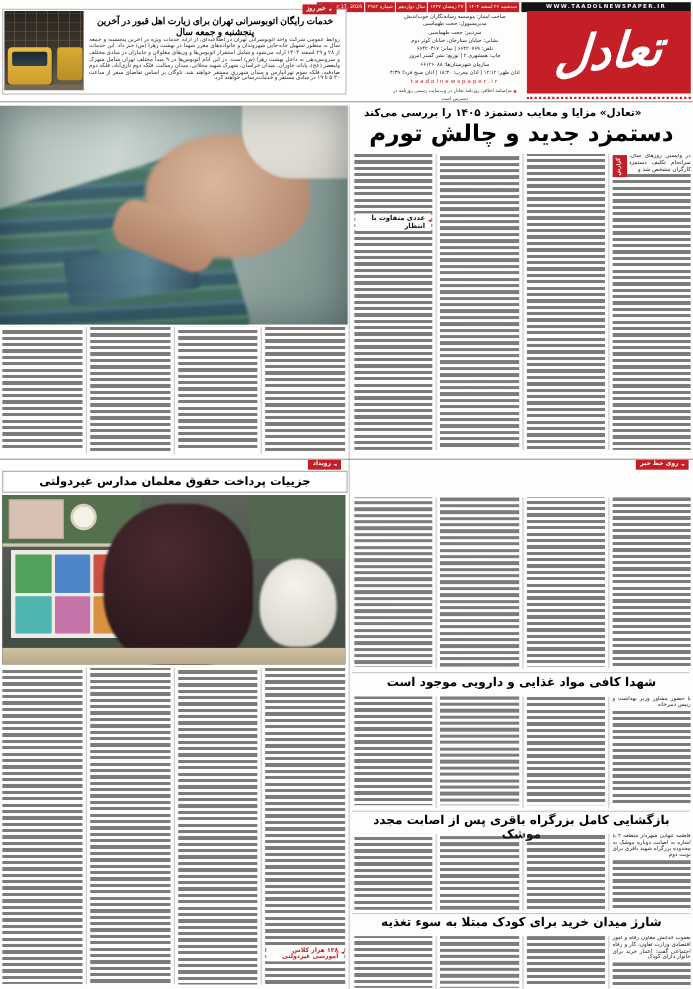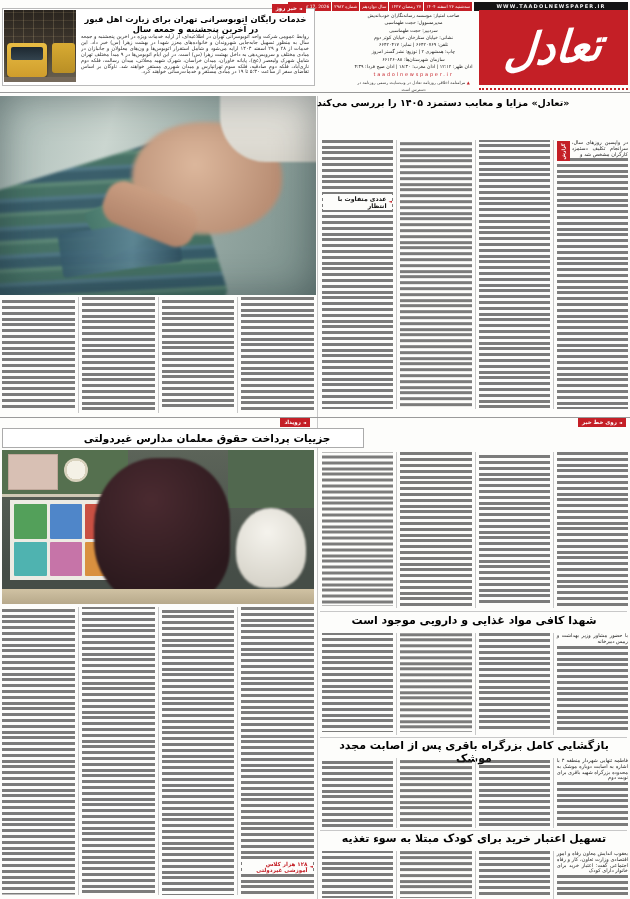--- a/index.html
+++ b/index.html
@@ -28,21 +28,21 @@
   .logo-block span{color:#fff;font-size:44px;font-weight:bold;font-style:italic;
     transform:rotate(-4deg) skewX(-8deg);line-height:1;}
   .logo-dotted{position:absolute;left:479px;top:88px;width:149px;height:0;
     border-top:2px dotted var(--red);}
   .masthead-info{position:absolute;left:350px;top:12px;width:127px;height:80px;
     text-align:center;font-size:4.7px;line-height:1.55;color:#161616;}
   .masthead-info .url-line{color:var(--red);font-size:5px;letter-spacing:1.8px;direction:ltr;margin-top:1px;}
   .masthead-info .ethics{font-size:4.2px;margin-top:1px;color:#333;}
   .masthead-info .ethics .mark{color:var(--red);font-size:4px;}
   
-  .news-box{position:absolute;left:2px;top:8px;width:311px;height:76px;border:1px solid #b9b9b9;background:#fff;}
+  .news-box{position:absolute;left:2px;top:8px;width:311px;height:76px;border:1px solid #b9b9b9;background:#fff;font-family:Liberation Serif, serif;}
   .sec-tag{position:absolute;background:var(--red);color:#fff;font-size:5.5px;font-weight:bold;
     height:9px;line-height:9px;padding:0 4px;display:flex;align-items:center;gap:2px;z-index:4;white-space:nowrap;}
   .tag-arrow{font-size:4px;line-height:1;}
   .news-box .sec-tag{top:-5px;right:8px;}
   .bus-photo{position:absolute;left:1px;top:1px;width:72px;height:72px;overflow:hidden;
     background:linear-gradient(#29241e 0%,#3d362d 45%,#57503f 75%,#6a6152 100%);}
   .bus-beams{position:absolute;left:0;top:0;width:100%;height:34px;
     background:repeating-linear-gradient(90deg,transparent 0 9px,rgba(255,230,170,.16) 9px 10px),
     repeating-linear-gradient(0deg,transparent 0 7px,rgba(255,220,160,.10) 7px 8px);}
   .bus-main{position:absolute;left:3px;bottom:5px;width:40px;height:34px;border-radius:4px;
@@ -54,21 +54,21 @@
   .bus-floor{position:absolute;left:0;bottom:0;width:100%;height:5px;background:#75695a;}
   .news-head{position:absolute;right:4px;left:78px;top:6px;font-size:8.3px;font-weight:bold;
     text-align:center;line-height:1.2;color:#000;}
   .news-body{position:absolute;right:5px;left:78px;top:25px;bottom:4px;font-size:5.1px;
     line-height:5.9px;text-align:justify;color:#2c2c2c;overflow:hidden;}
   
   .hrule{position:absolute;height:1px;background:#9a9a9a;}
   .hrule.light{background:var(--rule);}
   .vrule-center{position:absolute;left:317px;top:96px;width:1px;height:803px;background:var(--rule);}
   
-  .kicker{position:absolute;left:317px;top:97px;width:308px;text-align:left;
+  .kicker{position:absolute;left:303px;top:97px;width:308px;text-align:center;
     font-size:9.5px;font-weight:bold;color:#000;}
   .main-headline{position:absolute;left:320px;top:109px;width:308px;text-align:center;
     font-size:21px;font-weight:bold;letter-spacing:-0.3px;color:#000;}
   
   .band{position:absolute;column-count:4;column-gap:7px;column-fill:balance;overflow:hidden;direction:rtl;}
   .band{column-rule:1px solid var(--rule);}
   .lead{font-size:5.1px;line-height:5.8px;text-align:justify;color:#1d1d1d;margin:0 0 1px 0;}
   .fill{width:100%;
     background-image:repeating-linear-gradient(to bottom,rgba(38,38,38,.6) 0,rgba(38,38,38,.6) 3px,rgba(0,0,0,0) 3px,rgba(0,0,0,0) 5.8px);}
   .report-tag{float:left;width:13px;height:20px;background:var(--red);margin:1px 2px 1px 0;
@@ -112,21 +112,21 @@
   .tile-1{background:#c95043;} .tile-2{background:#4f86c9;} .tile-3{background:#53a05a;}
   .tile-4{background:#d9903f;} .tile-5{background:#c674a8;} .tile-6{background:#4fb3b0;}
   .teacher-art{left:92px;top:8px;width:136px;height:148px;border-radius:46% 42% 38% 44%;
     background:radial-gradient(circle at 42% 28%,#4a2a30,#2b191d 72%);filter:blur(1px);}
   .board-green-right{left:226px;top:0;width:86px;height:58px;background:#51684f;}
   .student-art{right:8px;bottom:16px;width:70px;height:80px;border-radius:50% 50% 42% 42%;
     background:radial-gradient(circle at 45% 30%,#f5f3ed,#d7d4ca 78%);filter:blur(1px);}
   .desk-art{left:0;bottom:0;width:100%;height:15px;background:linear-gradient(#d0c2a3,#b7a98b);}
   
   .box-head{position:absolute;border:1px solid #ababab;background:#fff;display:flex;
-    align-items:center;justify-content:center;font-weight:bold;color:#000;padding-left:48px;}
+    align-items:center;justify-content:center;font-weight:bold;color:#000;}
   .box-head.city{left:320px;top:428px;width:307px;height:18px;font-size:11px;}
   .box-head.teachers{left:2px;top:428px;width:312px;height:18px;font-size:10.5px;}
   .tag-city{top:418px;right:4px;}
   .tag-teachers{top:418px;right:320px;}
   
   .story-head{position:absolute;left:320px;width:308px;text-align:center;font-weight:bold;
     font-size:11px;color:#000;}
 </style>
 </head>
 <body>
@@ -180,20 +180,21 @@
   </div>
 
   <div class="hrule" style="left:0;top:92px;width:630px;"></div>
   <div class="vrule-center"></div>
   <div class="hrule" style="left:0;top:417px;width:630px;"></div>
   <div class="hrule light" style="left:320px;top:611px;width:307px;"></div>
   <div class="hrule light" style="left:320px;top:737px;width:307px;"></div>
   <div class="hrule light" style="left:320px;top:830px;width:307px;"></div>
 
   <div class="kicker">«تعادل» مزایا و معایب دستمزد ۱۴۰۵ را بررسی می‌کند</div>
+  <div class="main-headline">دستمزد جدید و چالش تورم</div>
 
   <div class="band" style="left:322px;top:140px;width:306px;height:274px;">
     <div class="report-tag">
       <span>گزارش</span>
     </div>
     <p class="lead">در واپسین روزهای سال، سرانجام تکلیف دستمزد کارگران مشخص شد و</p>
     <div class="fill" style="height:1058px;"></div>
     <div class="subhead-a">
       <span class="tag-arrow">◄</span>
       <span>عددی متفاوت با انتظار</span>
@@ -259,19 +260,19 @@
     <p class="lead">با حضور مشاور وزیر بهداشت و رییس دبیرخانه</p>
     <div class="fill" style="height:384px;"></div>
   </div>
 
   <div class="story-head" style="top:739px;">بازگشایی کامل بزرگراه باقری پس از اصابت مجدد موشک</div>
   <div class="band" style="left:322px;top:758px;width:306px;height:70px;">
     <p class="lead">فاطمه تنهایی شهردار منطقه ۴ با اشاره به اصابت دوباره موشک به محدوده بزرگراه شهید باقری برای نوبت دوم</p>
     <div class="fill" style="height:252px;"></div>
   </div>
 
-  <div class="story-head" style="top:832px;">تسهیل اعتبار خرید برای کودک مبتلا به سوء تغذیه</div>
+  <div class="story-head" style="top:832px;">شارژ میدان خرید برای کودک مبتلا به سوء تغذیه</div>
   <div class="band" style="left:322px;top:851px;width:306px;height:48px;">
     <p class="lead">یعقوب اندایش معاون رفاه و امور اقتصادی وزارت تعاون، کار و رفاه اجتماعی گفت: اعتبار خرید برای خانوار دارای کودک</p>
     <div class="fill" style="height:164px;"></div>
   </div>
 
 </div>
 
 </body></html>

